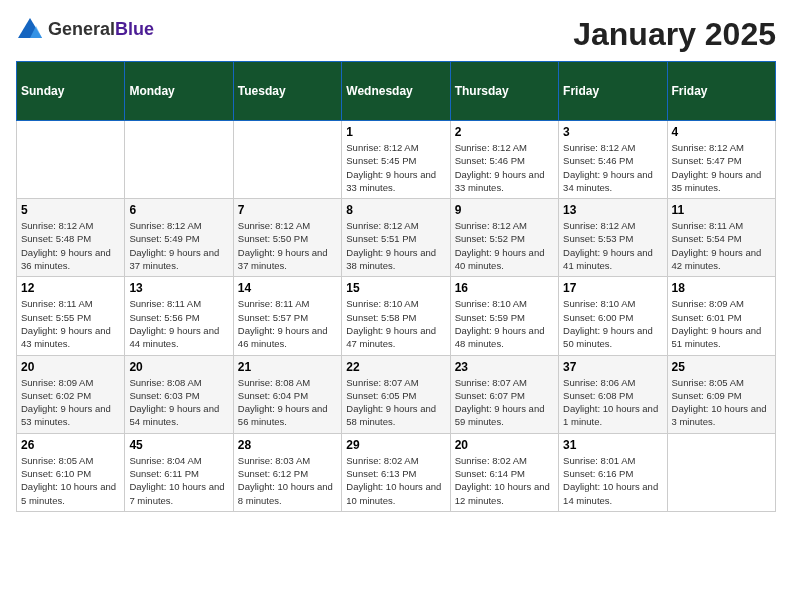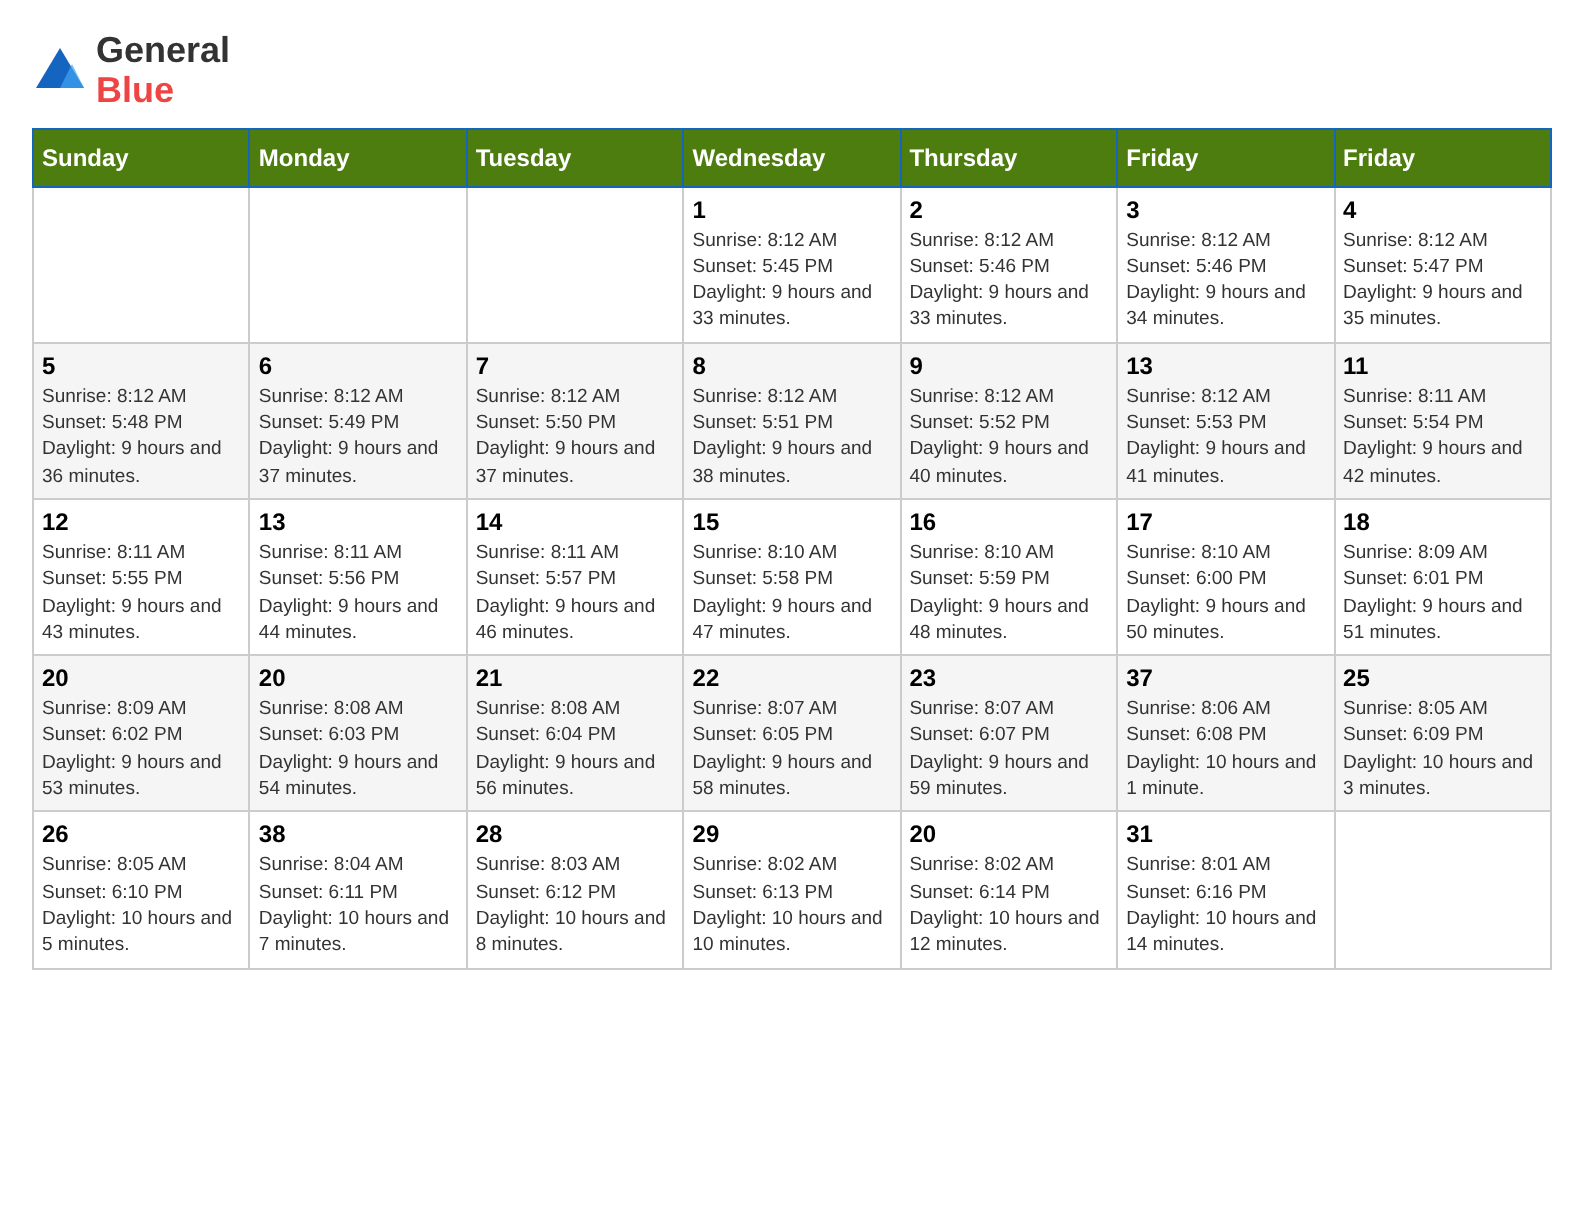--- a/index.html
+++ b/index.html
@@ -15,27 +15,27 @@
       justify-content: space-between;
       align-items: flex-start;
       margin-bottom: 8px;
     }
     .logo {
       display: flex;
       align-items: center;
     }
     .logo-text {
       display: flex;
-      flex-direction: column;
+      flex-direction: row;
       font-size: 18px;
       font-weight: bold;
       line-height: 1.1;
     }
     .logo-general { color: #333; }
-    .logo-blue { color: #ef4444; }
+    .logo-blue { color: #4c1d95; }
     .logo-icon {
       width: 28px;
       height: 28px;
       margin-right: 4px;
     }
     .title-block {
       text-align: right;
     }
     .month-title {
       font-size: 32px;
@@ -45,23 +45,23 @@
     .location {
       font-size: 14px;
       color: #555;
     }
     table {
       width: 100%;
       border-collapse: collapse;
       font-size: 10px;
     }
     thead tr th {
-      background-color: #4d7c0f;
+      background-color: #14532d;
       color: #fff;
-      padding: 7px 4px;
+      padding: 22px 4px;
       text-align: left;
       font-size: 12px;
       border: 1px solid #1565c0;
     }
     tbody tr td {
       border: 1px solid #ccc;
       vertical-align: top;
       padding: 4px;
       min-height: 70px;
       width: calc(100% / 7);
@@ -94,20 +94,21 @@
     <svg class="logo-icon" viewBox="0 0 28 28">
       <polygon points="14,2 26,22 2,22" fill="#1565c0"></polygon>
       <polygon points="20,10 26,22 14,22" fill="#42a5f5" opacity="0.7"></polygon>
     </svg>
     <div class="logo-text">
       <span class="logo-general">General</span>
       <span class="logo-blue">Blue</span>
     </div>
   </div>
   <div class="title-block">
+    <div class="month-title">January 2025</div>
   </div>
 </div>
 
 <table>
   <thead>
     <tr>
     <th>Sunday</th>
         <th>Monday</th>
         <th>Tuesday</th>
         <th>Wednesday</th>
@@ -227,21 +228,21 @@
           <div class="day-num">25</div>
           <div class="day-info">Sunrise: 8:05 AM<br>Sunset: 6:09 PM<br>Daylight: 10 hours and 3 minutes.</div>
         </td>
       </tr>
       <tr>
         <td>
           <div class="day-num">26</div>
           <div class="day-info">Sunrise: 8:05 AM<br>Sunset: 6:10 PM<br>Daylight: 10 hours and 5 minutes.</div>
         </td>
         <td>
-          <div class="day-num">38</div>
+          <div class="day-num">45</div>
           <div class="day-info">Sunrise: 8:04 AM<br>Sunset: 6:11 PM<br>Daylight: 10 hours and 7 minutes.</div>
         </td>
         <td>
           <div class="day-num">28</div>
           <div class="day-info">Sunrise: 8:03 AM<br>Sunset: 6:12 PM<br>Daylight: 10 hours and 8 minutes.</div>
         </td>
         <td>
           <div class="day-num">29</div>
           <div class="day-info">Sunrise: 8:02 AM<br>Sunset: 6:13 PM<br>Daylight: 10 hours and 10 minutes.</div>
         </td>

